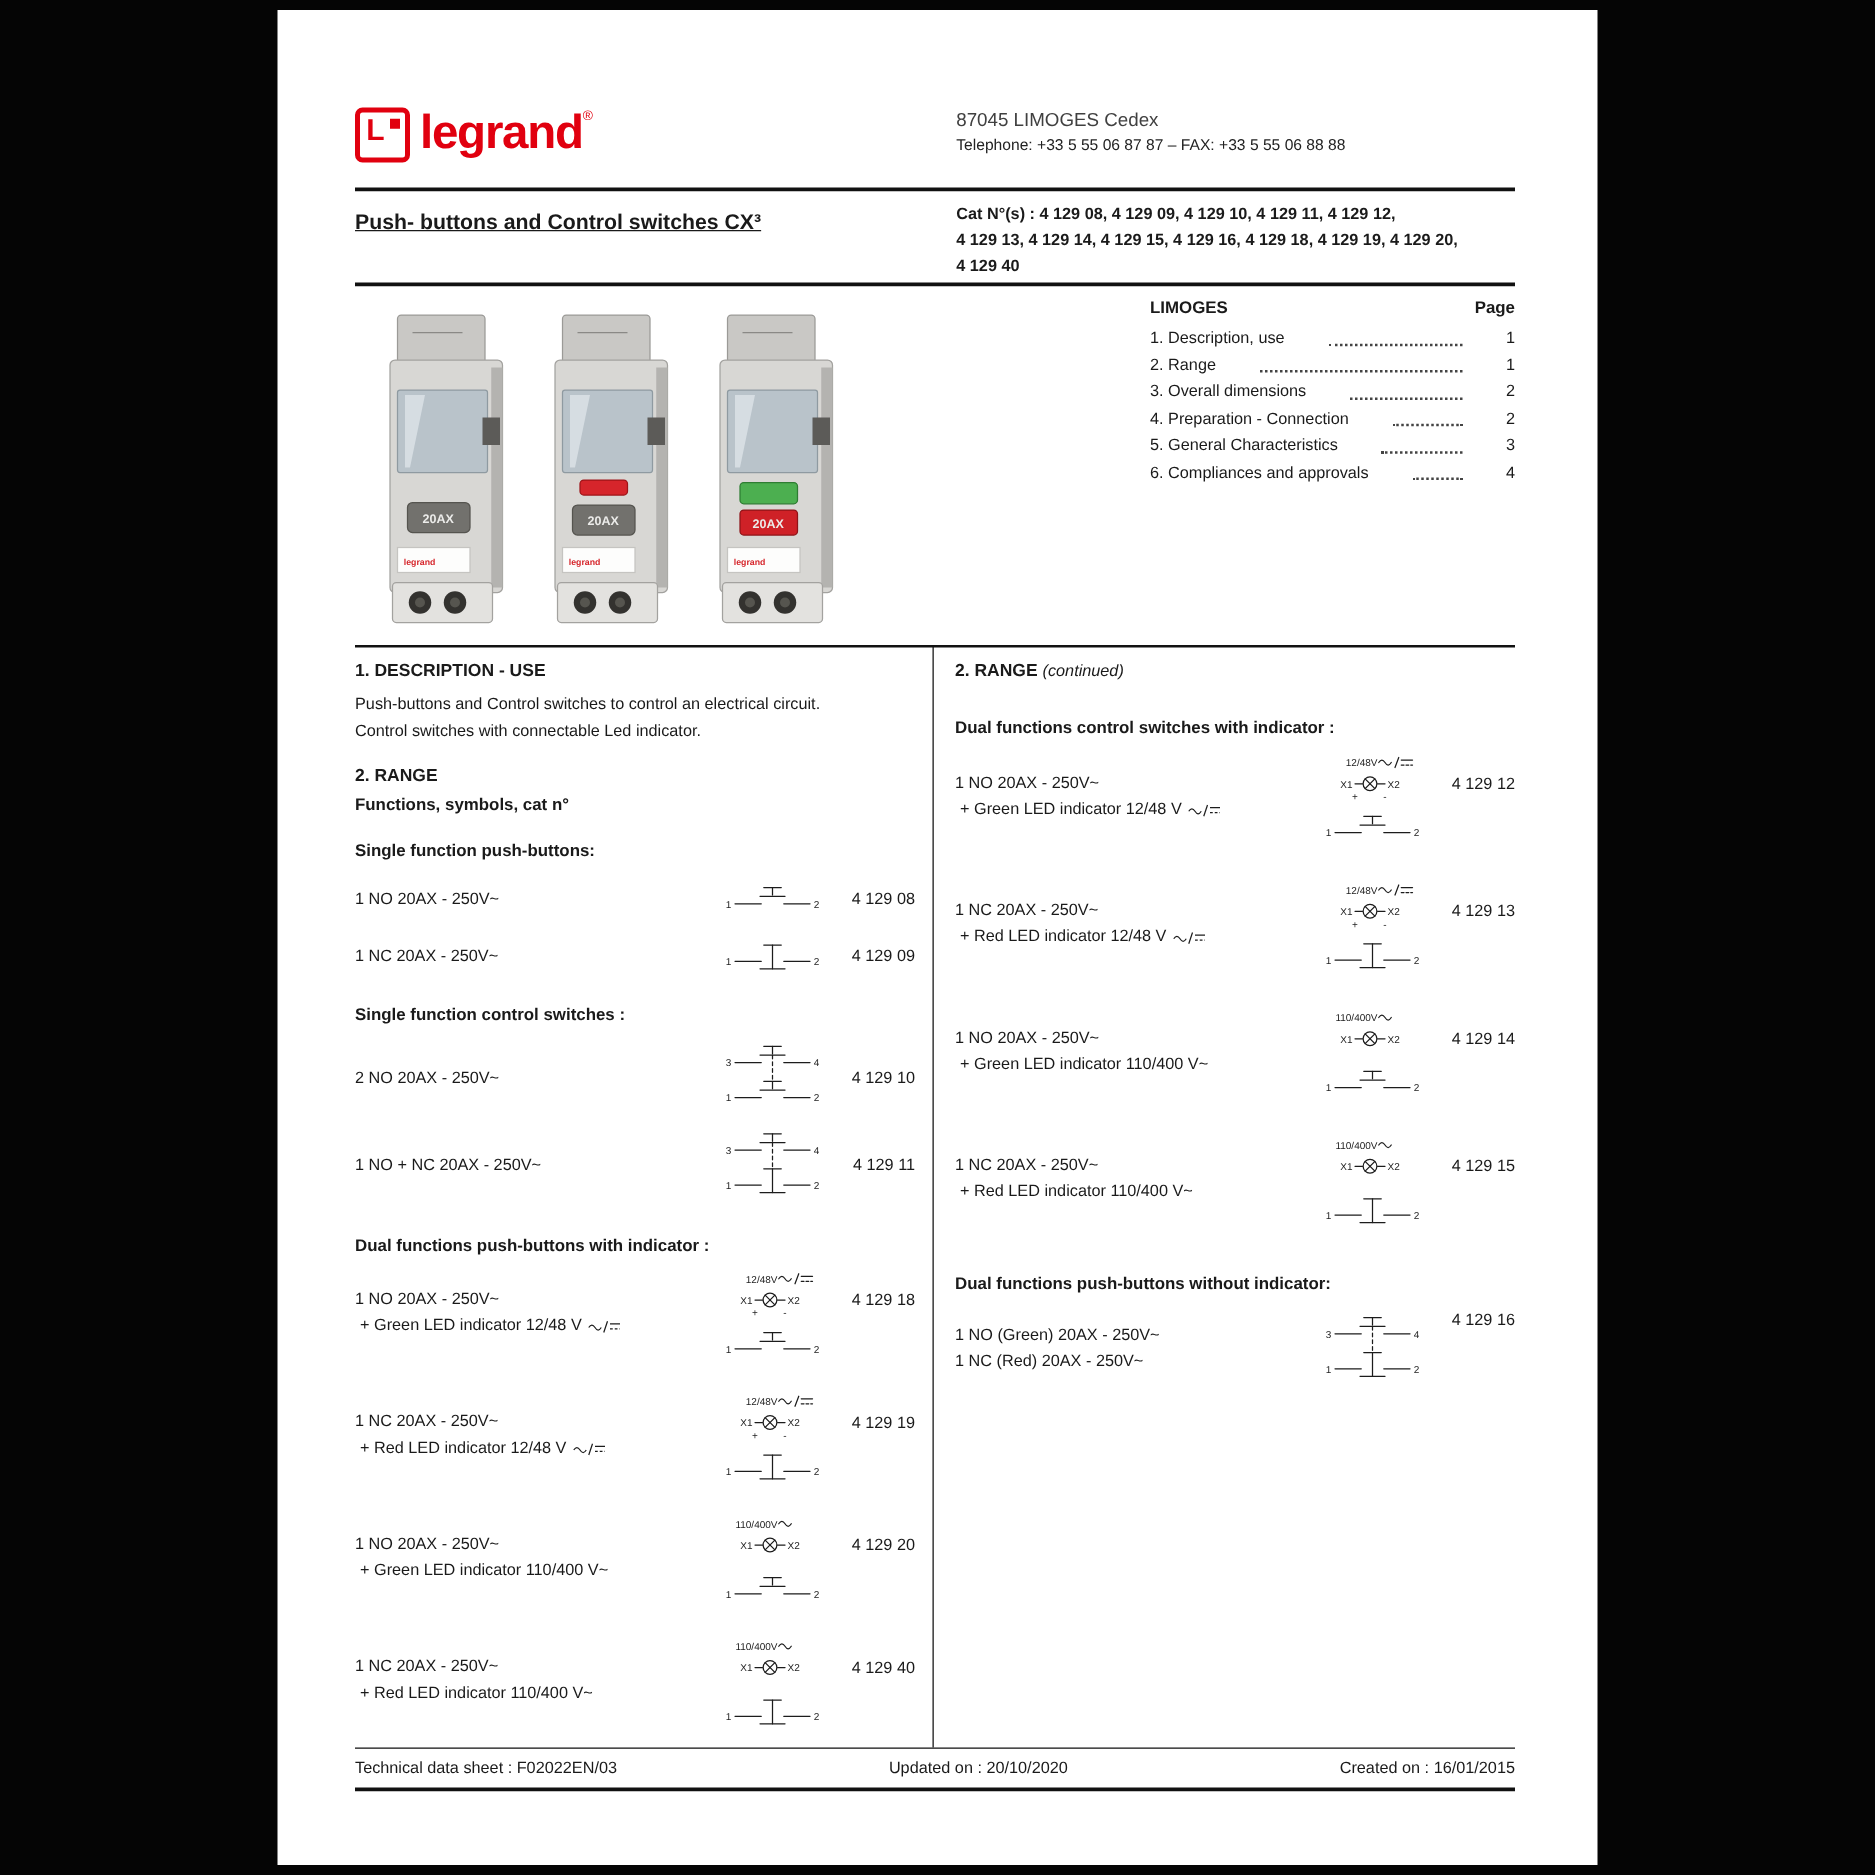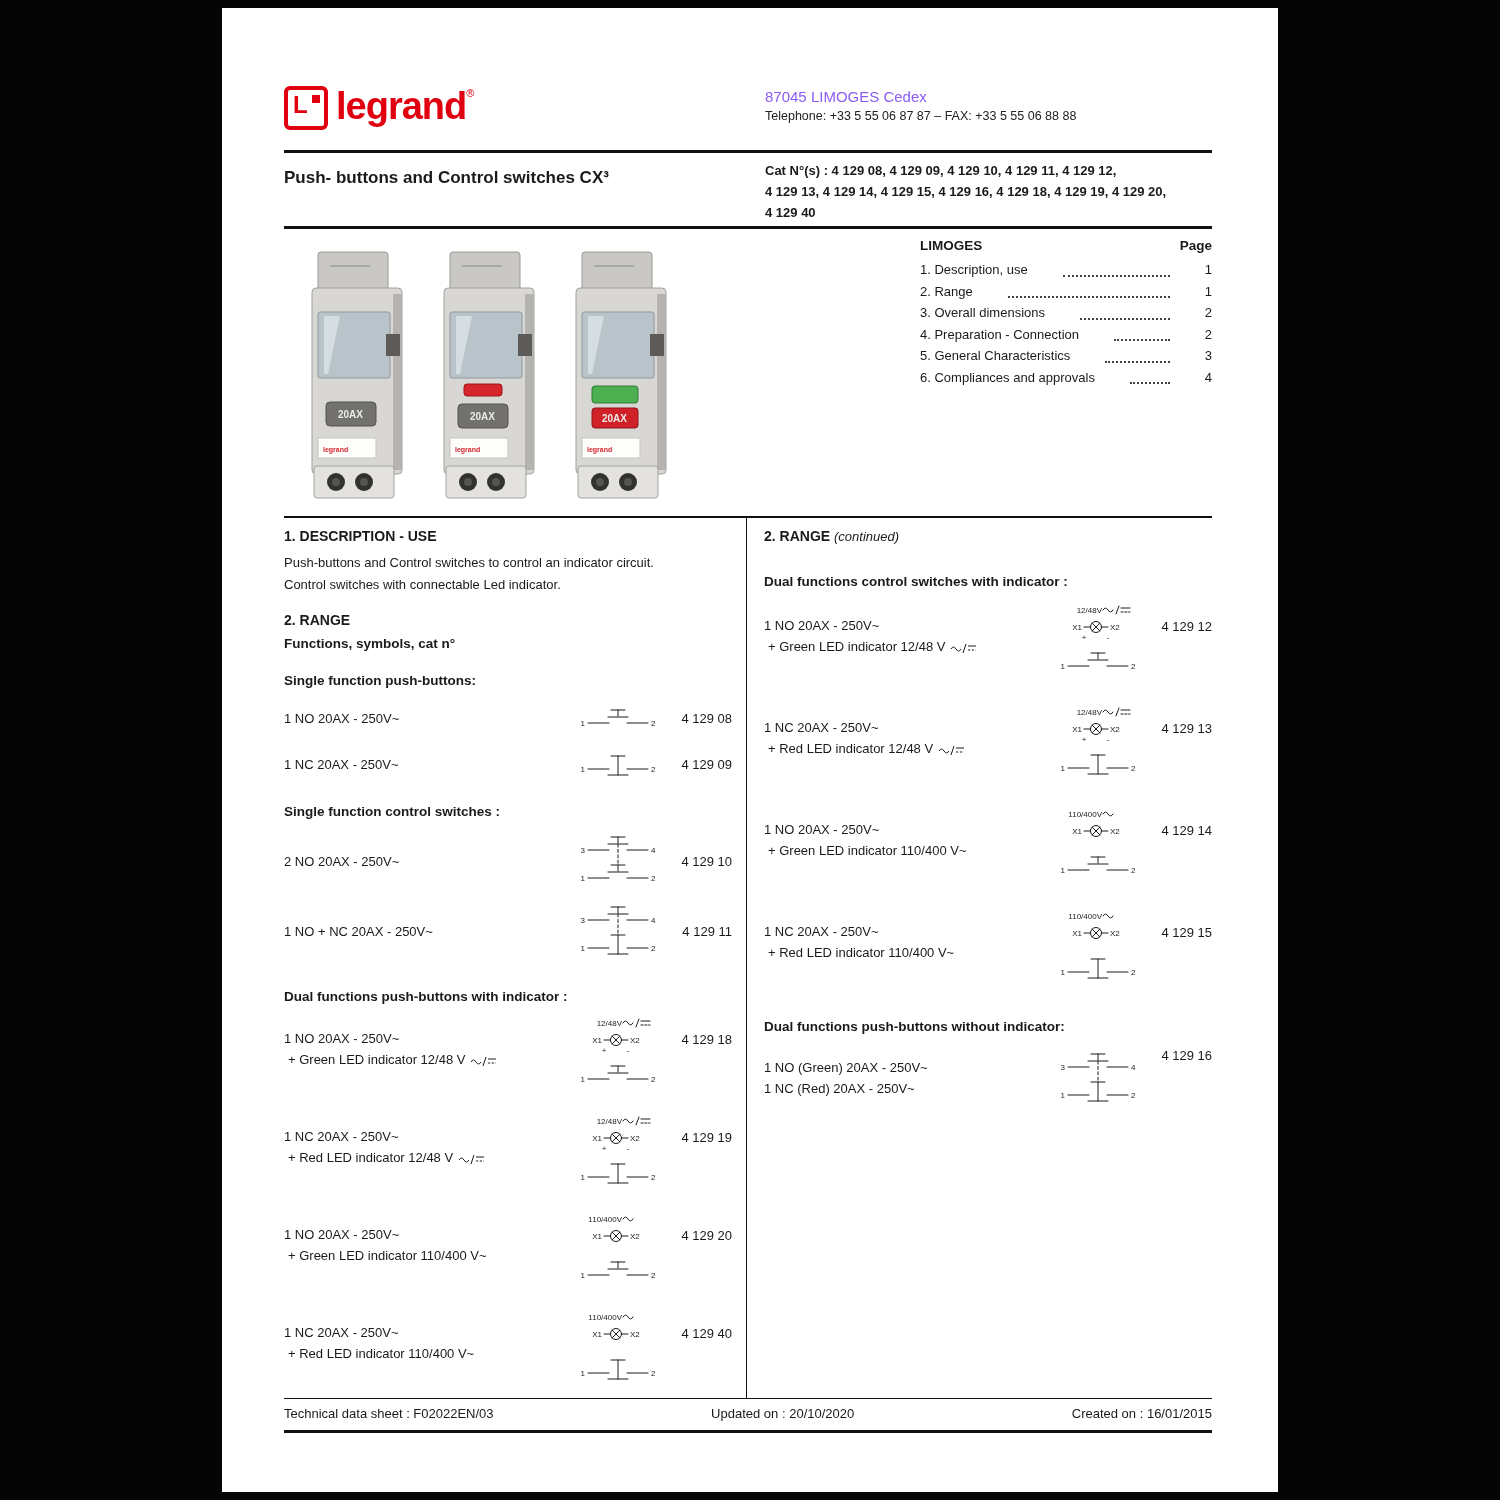--- a/index.html
+++ b/index.html
@@ -20,21 +20,21 @@
     position:relative;background:#fff;margin-right:8px;
   }
   .logo-mark .lm-l{
     position:absolute;left:5px;top:1px;font-weight:bold;font-size:24px;color:#e1000f;
   }
   .logo-mark .lm-sq{
     position:absolute;right:4px;top:5px;width:8px;height:8px;background:#e1000f;
   }
   .logo-word{font-size:38px;font-weight:bold;color:#e1000f;letter-spacing:-1px;line-height:40px;}
   .logo-reg{font-size:11px;color:#e1000f;vertical-align:top;line-height:14px;}
-  .hdr-address{font-size:15px;color:#8b5cf6;}
+  .hdr-address{font-size:15px;color:#404040;}
   .hdr-phone{font-size:12.5px;color:#222;margin-top:4px;}
   
   .doc-title{font-size:17px;font-weight:bold;}
   .cat-line{font-size:13px;font-weight:bold;line-height:21px;}
   
   .contents-head{display:flex;justify-content:space-between;font-size:13.5px;font-weight:bold;margin-bottom:6px;}
   .toc-row{display:flex;align-items:flex-end;font-size:13px;line-height:21.5px;gap:32px;}
   .toc-leader{flex:1;border-bottom:2px dotted #444;margin:0 3px 4px 3px;}
   
   .h-sec{font-size:14px;font-weight:bold;margin:0;}
@@ -78,21 +78,21 @@
     </div>
     <div class="abs" style="left:481px;top:6px;">
       <div class="hdr-address">87045 LIMOGES Cedex</div>
       <div class="hdr-phone">Telephone: +33 5 55 06 87 87 – FAX: +33 5 55 06 88 88</div>
     </div>
   </div>
 
   <div class="rule" style="top:142px;height:3px;"></div>
 
   <div class="abs" style="left:62px;top:150px;width:928px;height:66px;">
-    <div class="doc-title abs" style="left:0;top:10px;width:470px;">Push- buttons and Control switches CX³</div>
+    <div class="doc-title abs" style="left:0;top:10px;width:470px;text-decoration:underline;">Push- buttons and Control switches CX³</div>
     <div class="abs" style="left:481px;top:2px;width:447px;">
       <div class="cat-line">Cat N°(s) : 4 129 08, 4 129 09, 4 129 10, 4 129 11, 4 129 12,</div>
       <div class="cat-line">4 129 13, 4 129 14, 4 129 15, 4 129 16, 4 129 18, 4 129 19, 4 129 20,</div>
       <div class="cat-line">4 129 40</div>
     </div>
   </div>
 
   <div class="rule" style="top:218px;height:3px;"></div>
 
   <div class="products">
@@ -192,21 +192,21 @@
         <span class="toc-leader"></span>
         <span>4</span>
     </div>
   </div>
 
   <div class="rule" style="top:508px;height:2px;"></div>
   <div class="abs" style="left:524px;top:508px;width:1px;height:882px;background:#111;"></div>
 
   <div class="abs" style="left:62px;top:516px;width:448px;">
     <div class="h-sec" style="margin-top:4px;">1. DESCRIPTION - USE</div>
-    <div class="body-line" style="margin-top:8px;">Push-buttons and Control switches to control an indicator circuit.</div>
+    <div class="body-line" style="margin-top:8px;">Push-buttons and Control switches to control an electrical circuit.</div>
     <div class="body-line">Control switches with connectable Led indicator.</div>
 
     <div class="h-sec" style="margin-top:16px;">2. RANGE</div>
     <div class="h-group" style="margin-top:8px;">Functions, symbols, cat n°</div>
 
     <div class="h-group" style="margin-top:22px;">Single function push-buttons:</div>
 
     <div class="prow" style="margin-top:14px;">
       <div class="plabel">1 NO 20AX - 250V~</div>
       <div class="sym">

